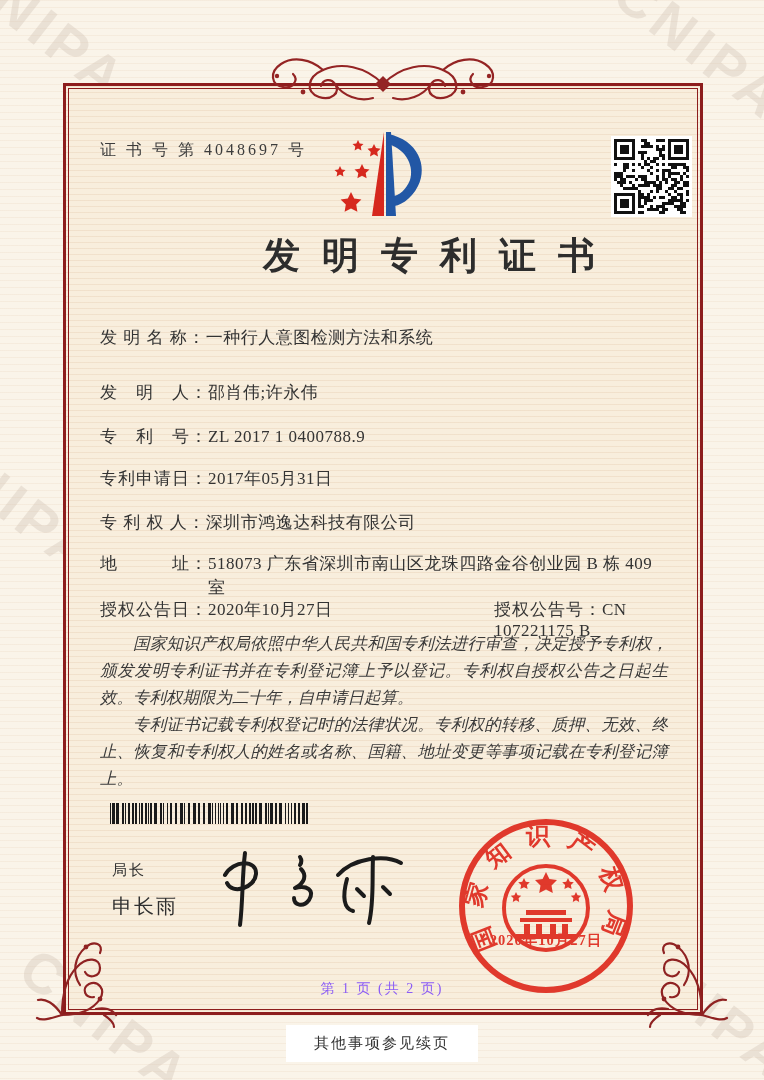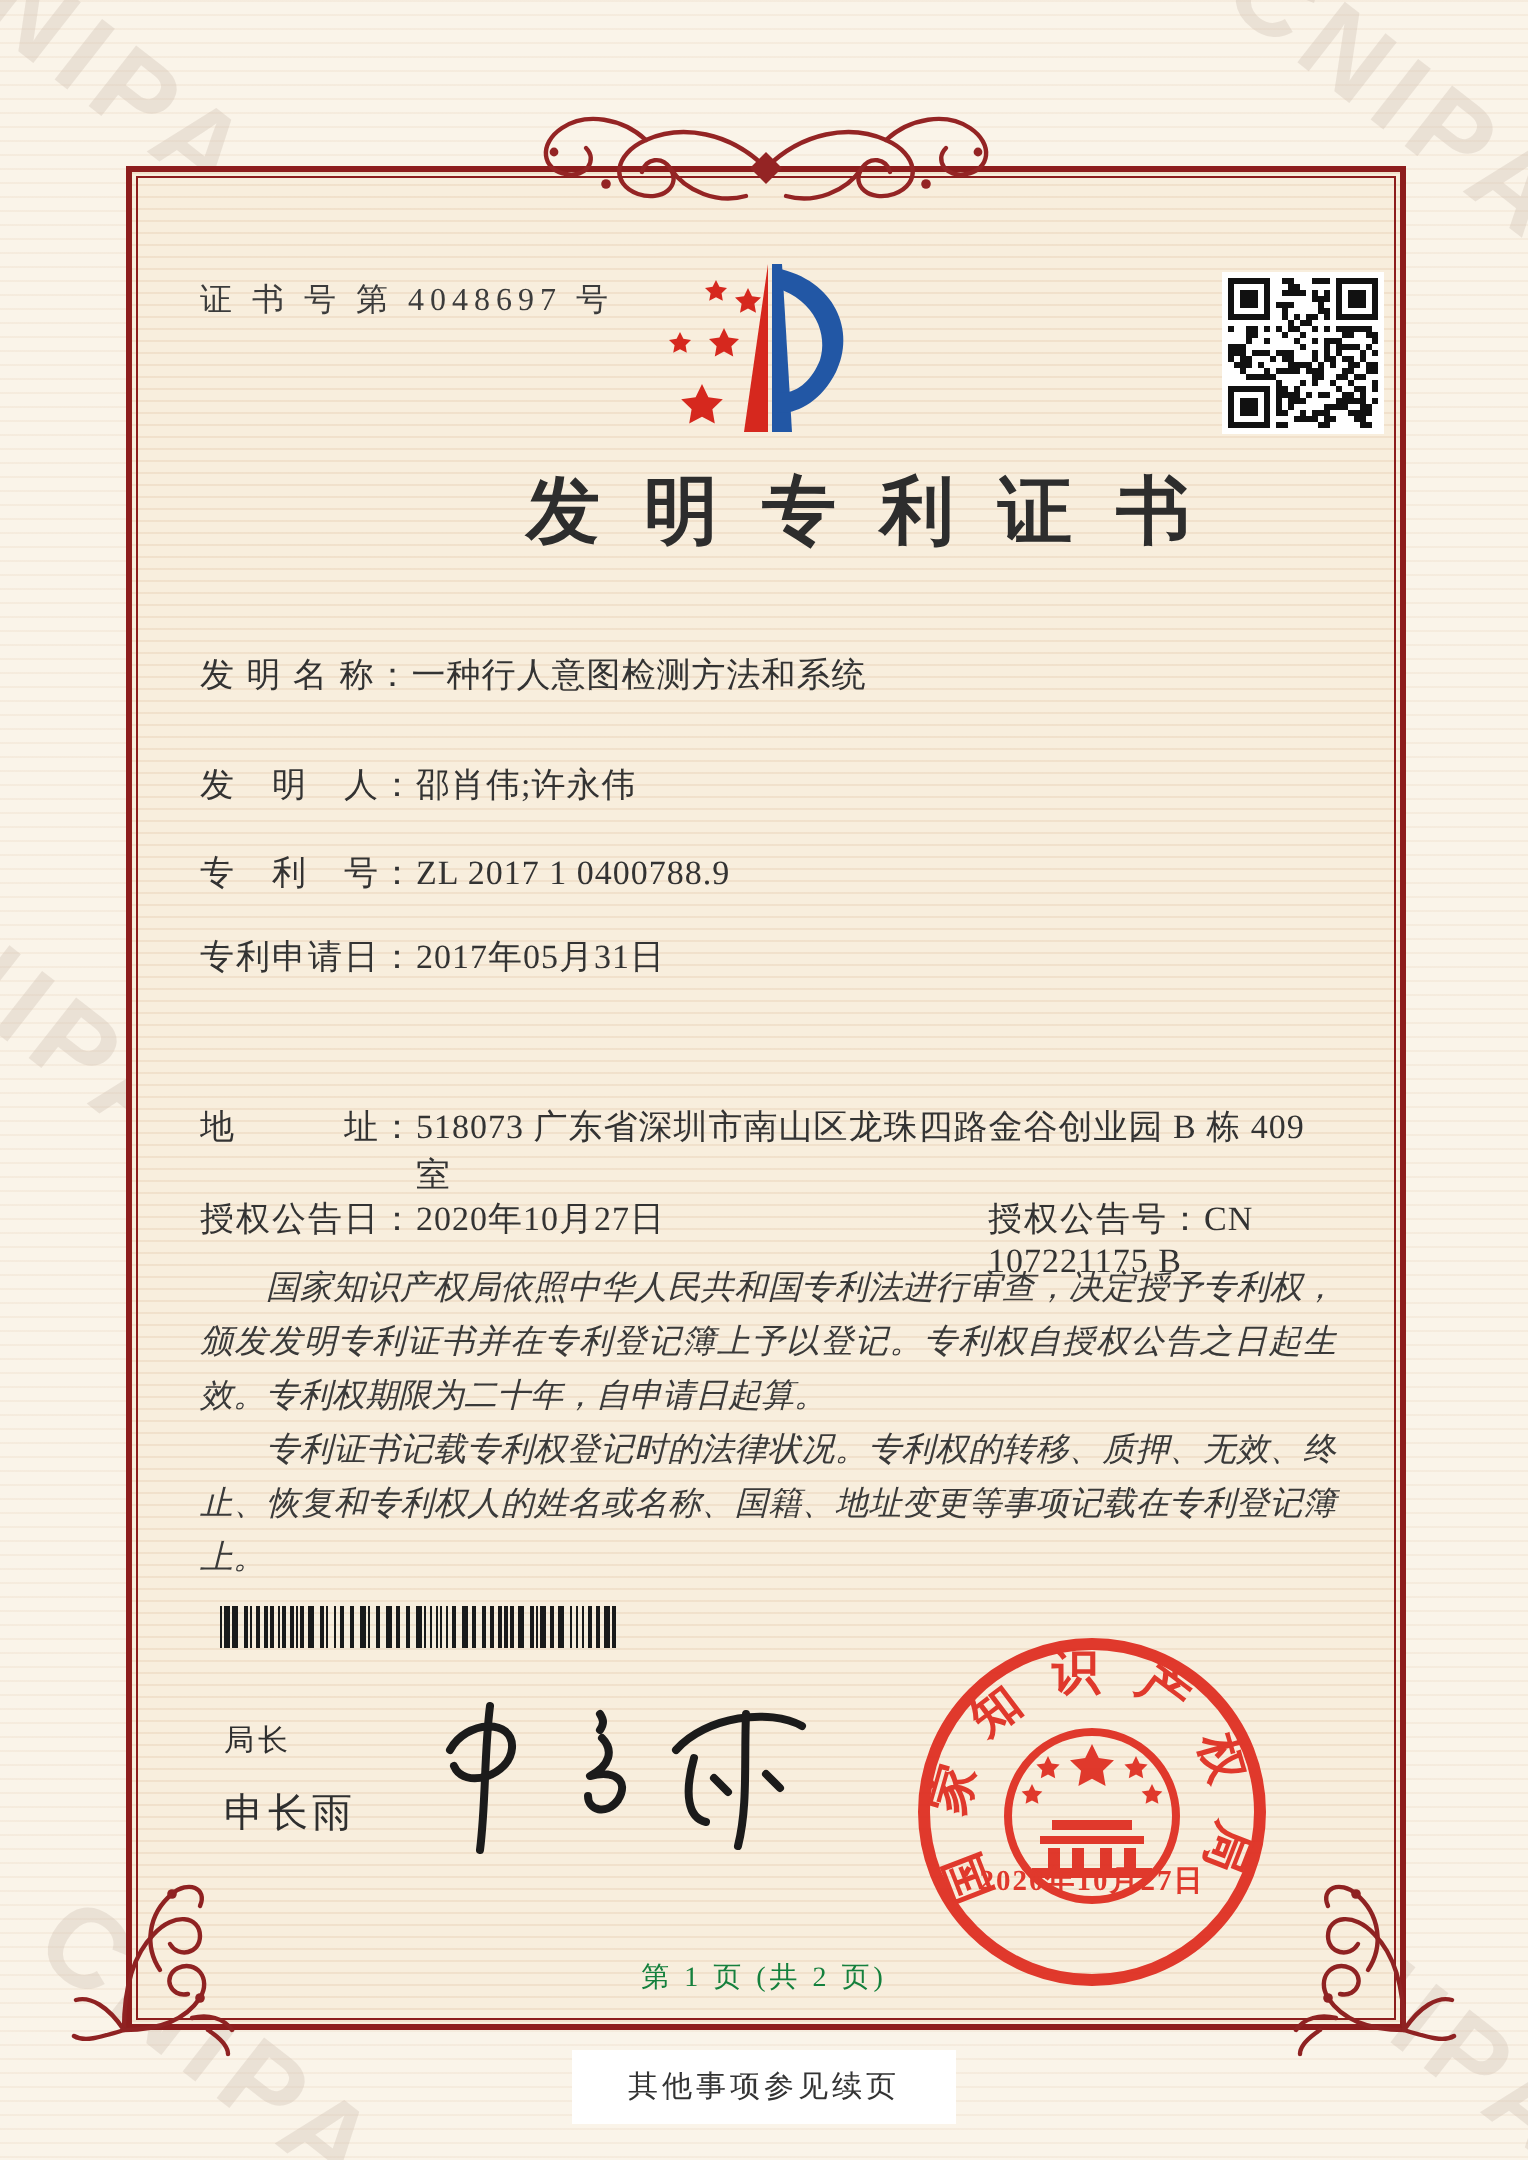--- a/index.html
+++ b/index.html
@@ -49,21 +49,21 @@
   .paras{
     position:absolute;left:100px;top:630px;width:568px;
     font-size:16.5px;font-style:italic;color:#3a3a3a;line-height:27px;text-align:justify;
   }
   .paras p{margin:0;text-indent:2em;}
   .barcode{position:absolute;left:110px;top:803px;}
   .officer-title{position:absolute;left:112px;top:861px;font-size:15px;color:#2f2f2f;letter-spacing:2px;}
   .officer-name{position:absolute;left:112px;top:893px;font-size:20px;color:#2f2f2f;letter-spacing:2px;}
   .sig{position:absolute;left:205px;top:843px;}
   .seal{position:absolute;left:456px;top:816px;opacity:0.92;}
-  .page-info{position:absolute;left:0;top:980px;width:764px;text-align:center;font-size:14px;color:#15803d;letter-spacing:2px;}
+  .page-info{position:absolute;left:0;top:980px;width:764px;text-align:center;font-size:14px;color:#8b5cf6;letter-spacing:2px;}
   .note{
     position:absolute;left:50%;top:1025px;transform:translateX(-50%);
     background:#ffffff;padding:9px 28px;font-size:15px;color:#333;letter-spacing:2px;white-space:nowrap;
   }
   .orn{position:absolute;pointer-events:none;}
 </style>
 </head>
 <body>
 
 <div class="page">
@@ -356,20 +356,23 @@
   </div>
   <div class="row" style="top:381px;">
     <span class="lab">发　明　人：</span><span class="val">邵肖伟;许永伟</span>
   </div>
   <div class="row" style="top:425px;">
     <span class="lab">专　利　号：</span><span class="val">ZL 2017 1 0400788.9</span>
   </div>
   <div class="row" style="top:467px;">
     <span class="lab">专利申请日：</span><span class="val">2017年05月31日</span>
   </div>
+  <div class="row" style="top:511px;">
+    <span class="lab">专 利 权 人：</span><span class="val">深圳市鸿逸达科技有限公司</span>
+  </div>
   <div class="row" style="top:552px;">
     <span class="lab" style="vertical-align:top;font-family:Liberation Mono, monospace;">地　　　址：</span><span class="val addr-val">518073 广东省深圳市南山区龙珠四路金谷创业园 B 栋 409 室</span>
   </div>
   <div class="row" style="top:598px;width:568px;">
     <span class="lab">授权公告日：</span><span class="val">2020年10月27日</span>
     <span class="grant-no">
       <span class="lab">授权公告号：</span><span class="val">CN 107221175 B</span>
     </span>
   </div>
 

